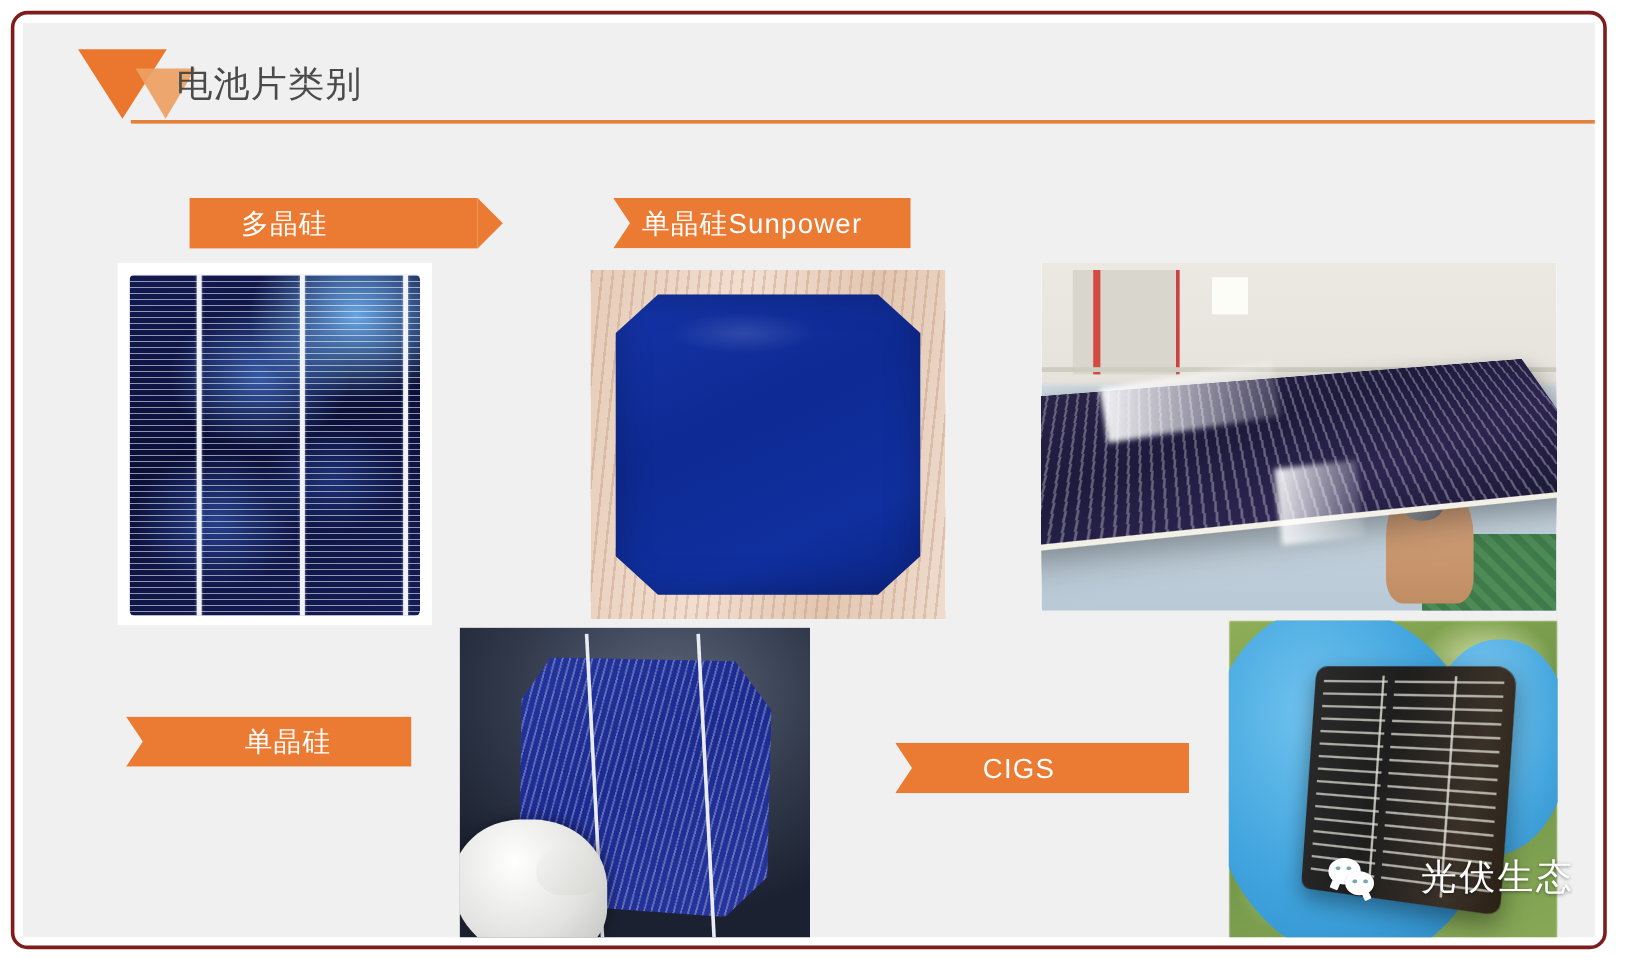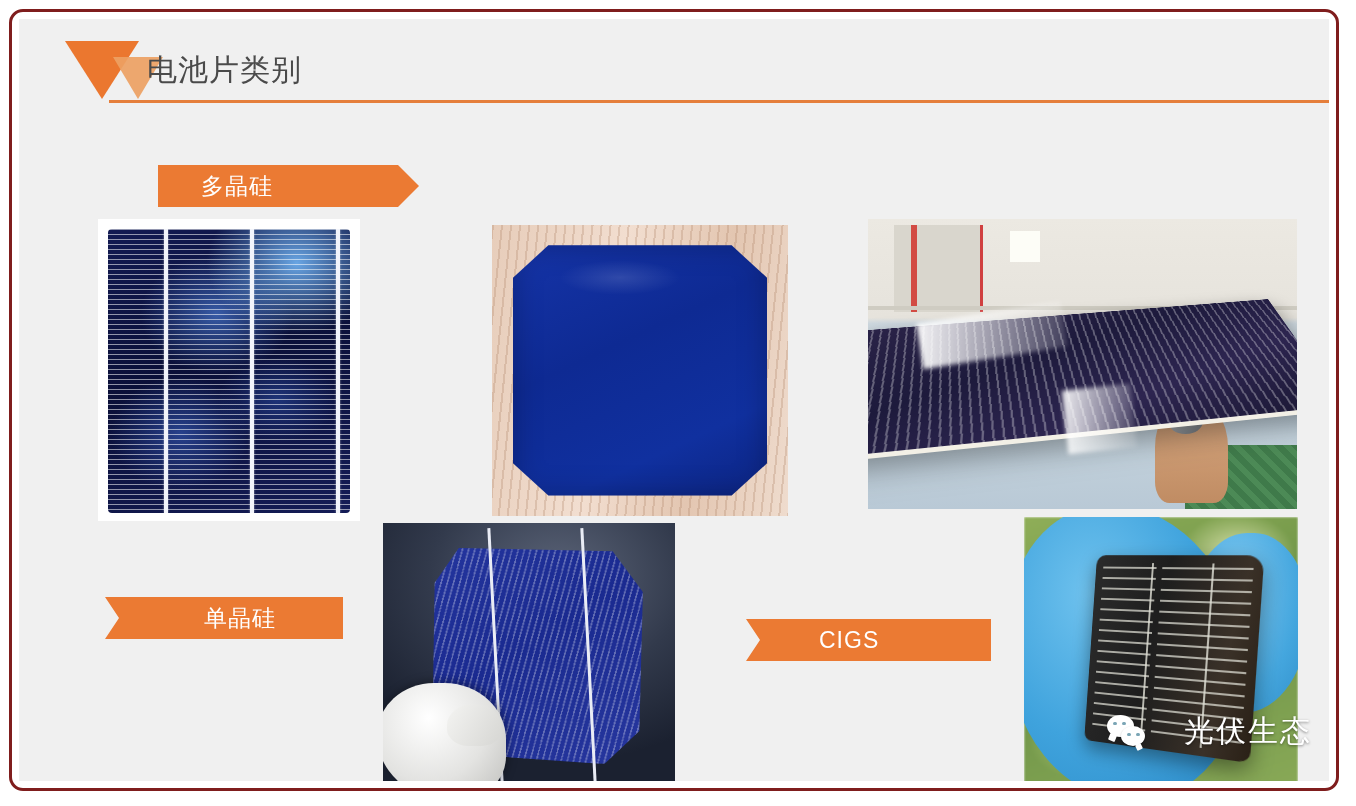--- a/index.html
+++ b/index.html
@@ -164,20 +164,24 @@
     <div class="photo" style="left:79px;top:200px;width:262px;height:302px;">
       <div class="inner">
         <div class="poly-mat"></div>
         <div class="poly-cell"></div>
         <div class="busbar" style="left:66px;"></div>
         <div class="busbar" style="left:152px;"></div>
         <div class="busbar" style="left:238px;"></div>
       </div>
     </div>
 
+    <div class="banner notch" style="left:492px;top:146px;width:248px;">
+      <span class="lbl" style="margin-left:24px;">单晶硅Sunpower</span>
+      <span class="tip"></span>
+    </div>
 
     <div class="photo" style="left:473px;top:206px;width:296px;height:291px;">
       <div class="inner">
         <div class="wood"></div>
         <div class="octagon"></div>
       </div>
     </div>
 
 
     <div class="photo" style="left:849px;top:200px;width:429px;height:290px;">

